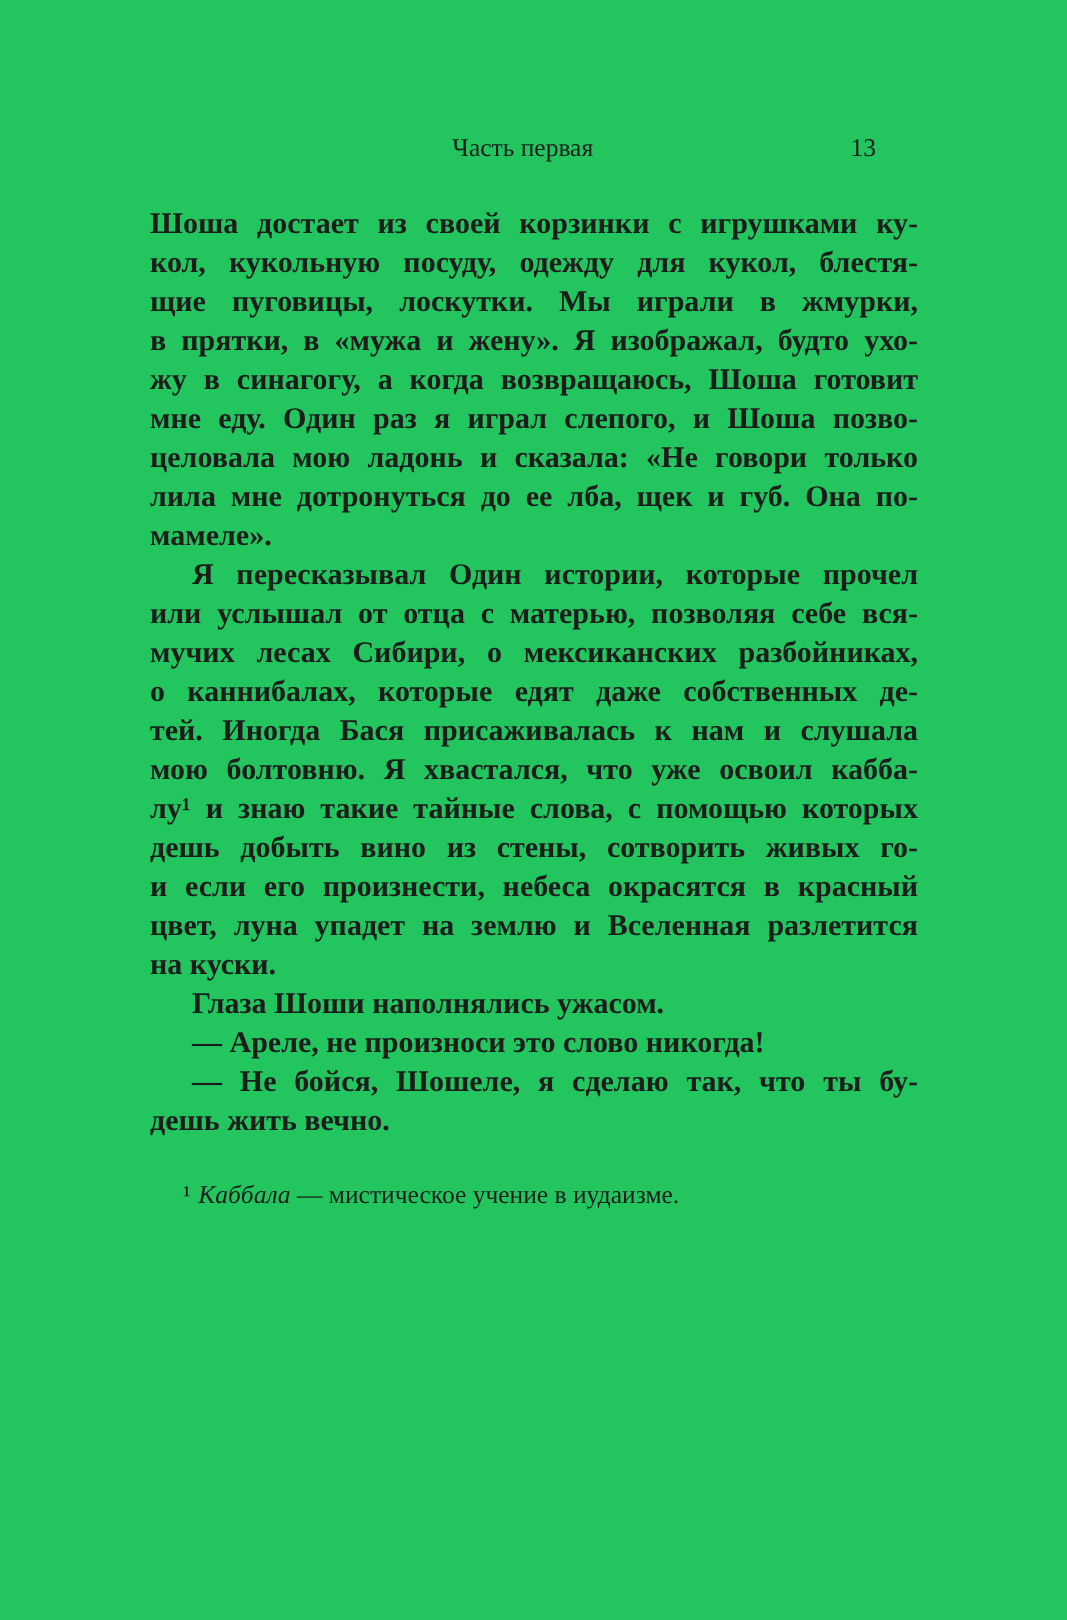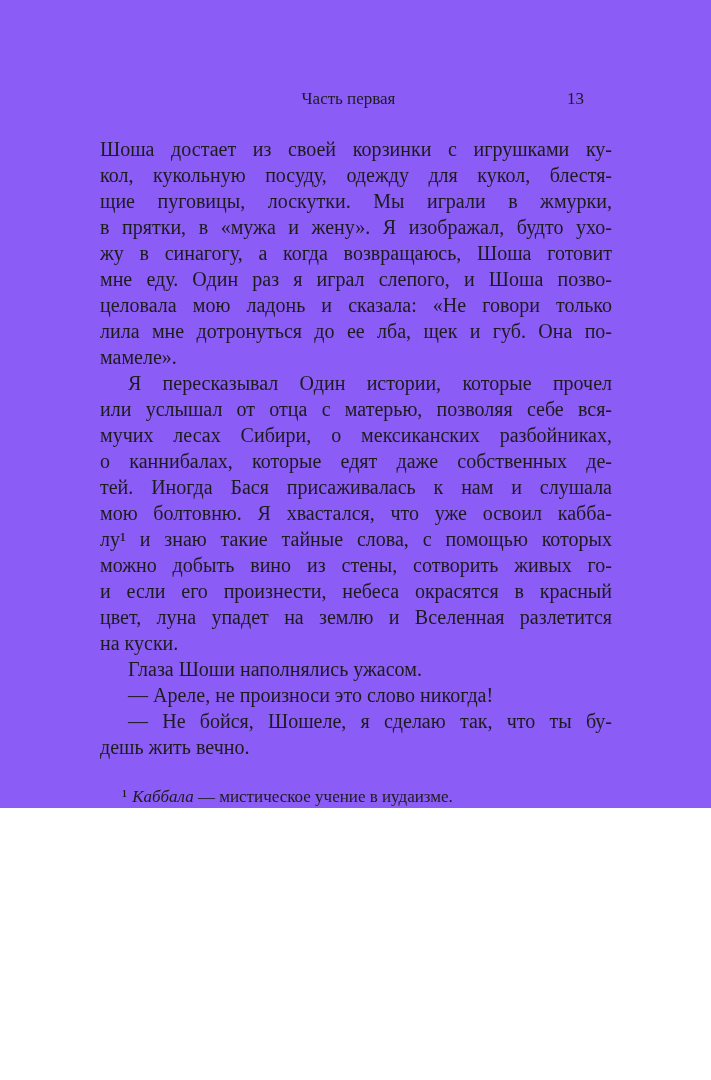--- a/index.html
+++ b/index.html
@@ -2,23 +2,23 @@
 <html><head>
 <meta charset="utf-8">
 <style>
   html, body {
     margin: 0;
     padding: 0;
     background: #ffffff;
   }
   .page {
     width: 711px;
-    height: 808px;
+    height: 1080px;
     box-sizing: border-box;
-    background: #8b5cf6;
+    background: #22c55e;
     color: #1c1c1c;
     font-family: "Liberation Serif", serif;
     padding: 88px 99px 16px 100px;
     position: relative;
     overflow: hidden;
   }
   .header {
     position: relative;
     height: 22px;
     margin-bottom: 26px;
@@ -31,20 +31,21 @@
     transform: translateX(-58%);
     white-space: nowrap;
   }
   .page-number {
     position: absolute;
     right: 28px;
     top: 0;
   }
   .body-text {
     font-size: 20px;
+    font-weight: bold;
   }
   .paragraph {
     margin: 0;
   }
   .line {
     font-size: 20px;
     line-height: 26px;
     text-align: left;
     white-space: normal;
   }
@@ -91,21 +92,21 @@
         <div class="line">мамеле».</div>
       </div>
       <div class="paragraph">
         <div class="line just indent">Я пересказывал Один истории, которые прочел</div>
         <div class="line just">или услышал от отца с матерью, позволяя себе вся-</div>
         <div class="line just">мучих лесах Сибири, о мексиканских разбойниках,</div>
         <div class="line just">о каннибалах, которые едят даже собственных де-</div>
         <div class="line just">тей. Иногда Бася присаживалась к нам и слушала</div>
         <div class="line just">мою болтовню. Я хвастался, что уже освоил кабба-</div>
         <div class="line just">лу¹ и знаю такие тайные слова, с помощью которых</div>
-        <div class="line just">можно добыть вино из стены, сотворить живых го-</div>
+        <div class="line just">дешь добыть вино из стены, сотворить живых го-</div>
         <div class="line just">и если его произнести, небеса окрасятся в красный</div>
         <div class="line just">цвет, луна упадет на землю и Вселенная разлетится</div>
         <div class="line">на куски.</div>
       </div>
       <div class="paragraph">
         <div class="line indent">Глаза Шоши наполнялись ужасом.</div>
       </div>
       <div class="paragraph">
         <div class="line indent">— Ареле, не произноси это слово никогда!</div>
       </div>

